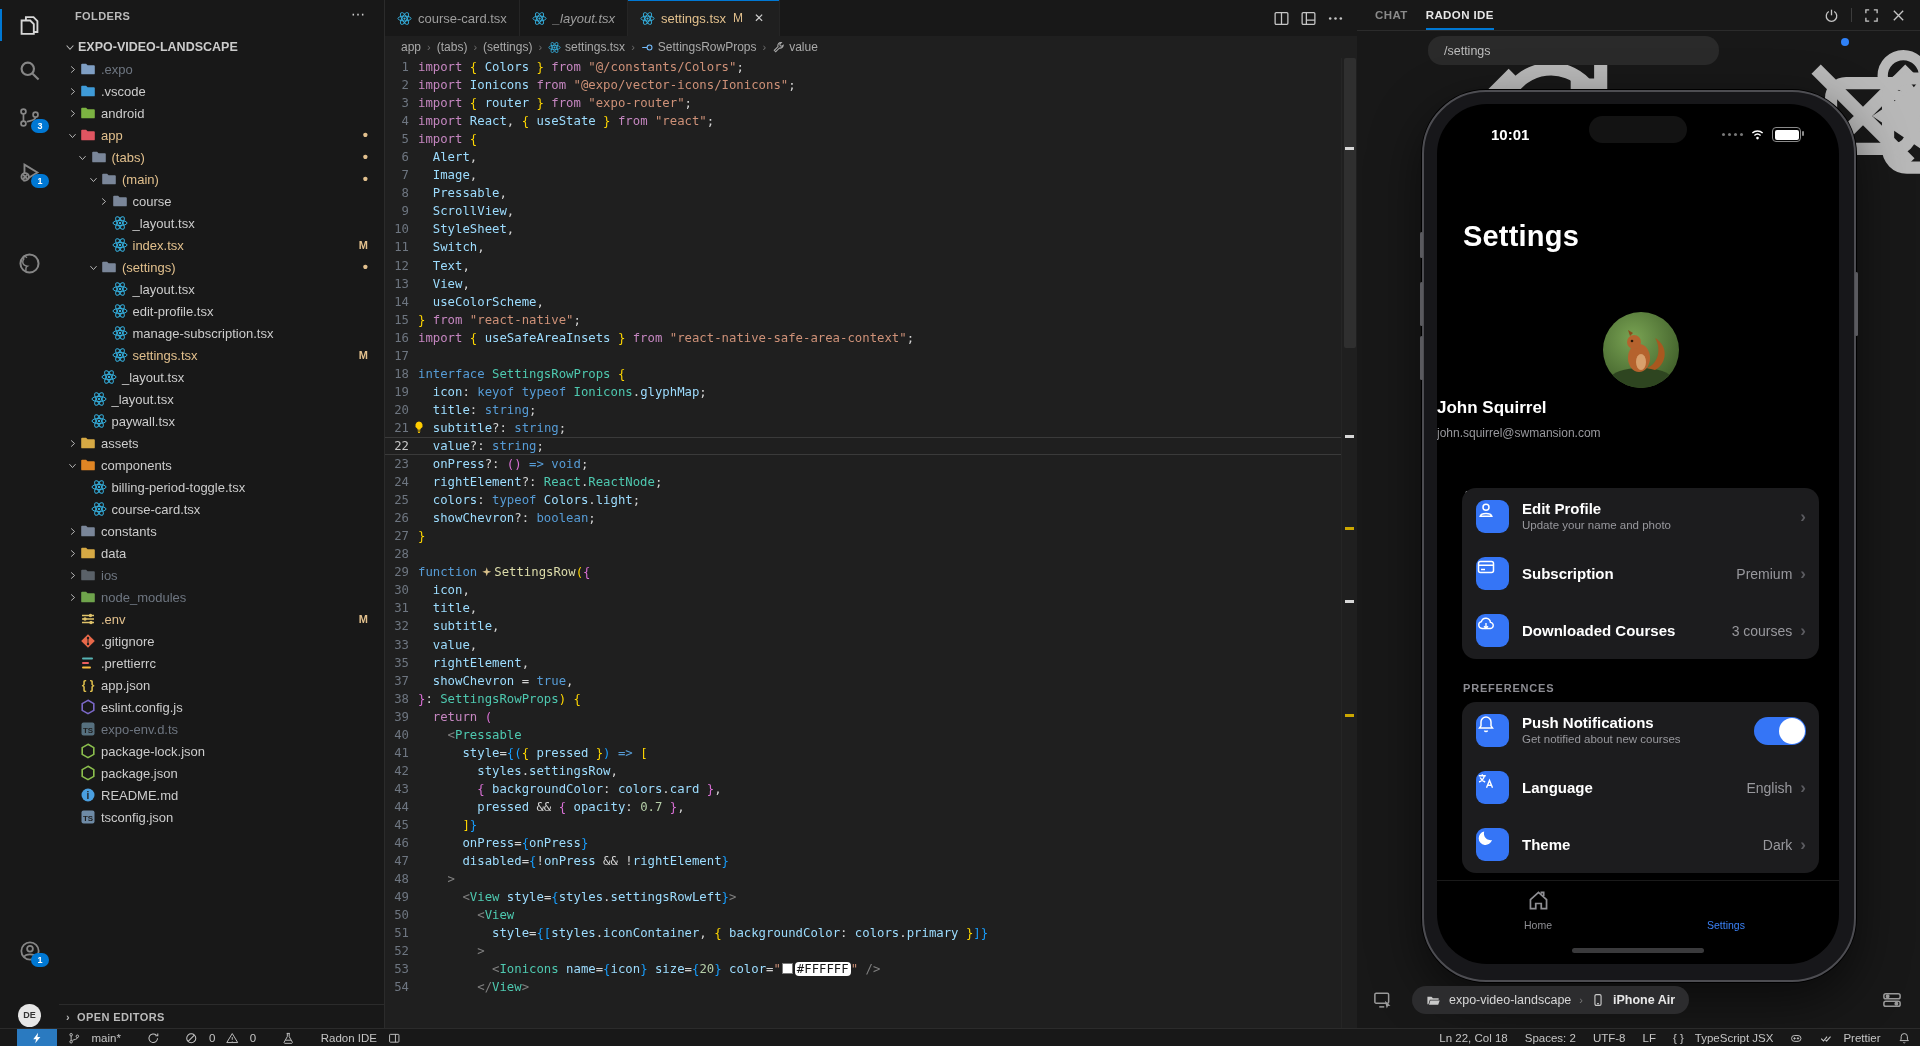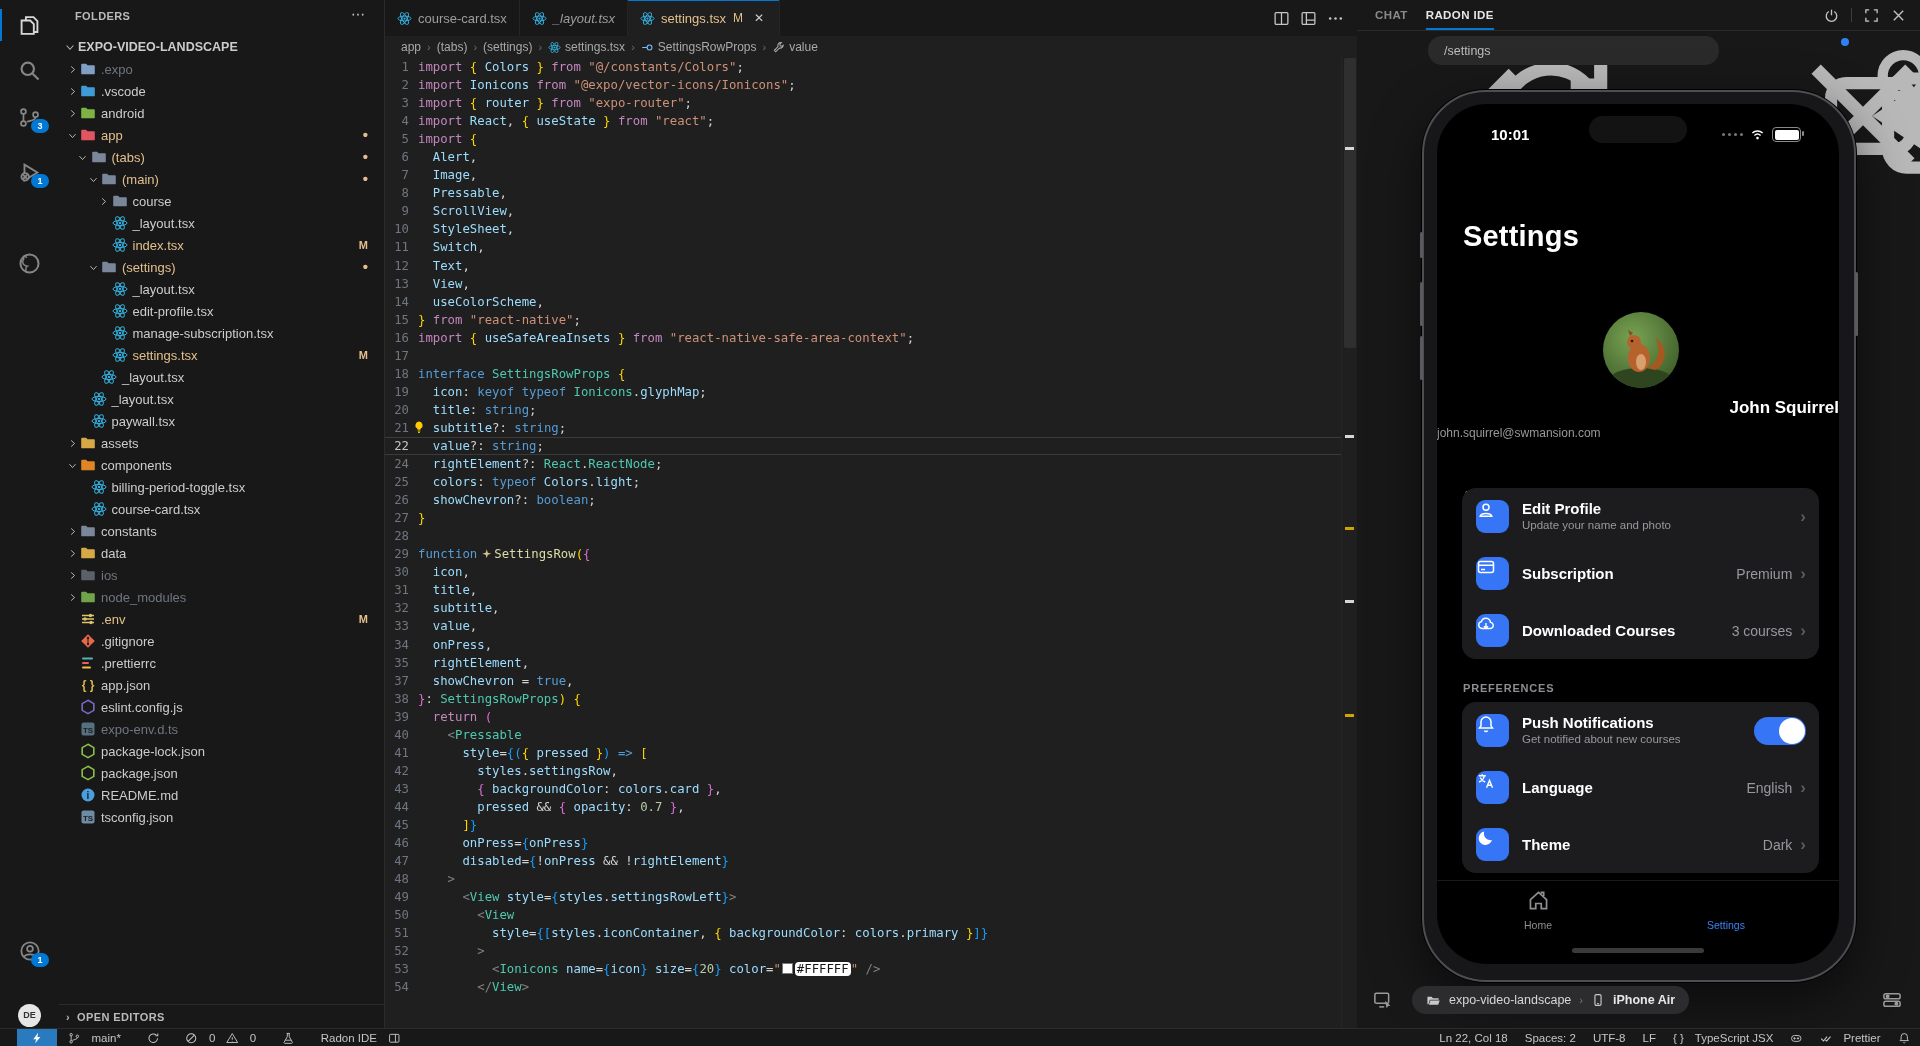--- a/index.html
+++ b/index.html
@@ -93,21 +93,21 @@
   #ph-time{position:absolute;left:54px;top:2px;font-size:15px;font-weight:700;color:#fff}
   #ph-sticons{position:absolute;right:38px;top:3px;display:flex;align-items:center;gap:6px;color:#fff}
   .cell-dots{display:flex;gap:2.5px;align-items:center}
   .cell-dots i{width:3.5px;height:3.5px;border-radius:50%;background:#777}
   #battery{width:27px;height:13px;border:1.5px solid #8a8a8a;border-radius:4px;position:relative}
   #battery::after{content:"";position:absolute;right:-4px;top:3px;width:2px;height:5px;background:#8a8a8a;border-radius:1px}
   #battery i{position:absolute;inset:1.5px;background:#fff;border-radius:2px}
   #ph-title{position:absolute;left:26px;top:116px;font-size:29px;font-weight:700;color:#fff;letter-spacing:.2px}
   #avatar{position:absolute;left:166px;top:208px;width:76px;height:76px;border-radius:50%;overflow:hidden;
     background:radial-gradient(circle at 40% 35%,#79a353,#47672f 70%,#324b20)}
-  #ph-name{position:absolute;left:0;right:0;top:294px;text-align:right;font-size:17px;font-weight:600;color:#fff}
+  #ph-name{position:absolute;left:0;right:0;top:294px;text-align:left;font-size:17px;font-weight:600;color:#fff}
   #ph-email{position:absolute;left:0;right:0;top:322px;font-size:12px;color:#98989d}
   .ph-section-label{position:absolute;left:26px;font-size:11px;font-weight:600;letter-spacing:.8px;color:#8d8d93}
   .ph-card{position:absolute;left:25px;width:357px;background:#1c1c1e;border-radius:14px;overflow:hidden}
   .ph-row{height:57px;display:flex;align-items:center;cursor:pointer;position:relative}
   .row-ic{width:33px;height:33px;border-radius:9px;background:#3575f6;color:#fff;margin-left:14px;
     display:flex;align-items:center;justify-content:center;flex:0 0 33px}
   .row-txt{margin-left:13px;display:flex;flex-direction:column;justify-content:center}
   .row-title{font-size:15px;font-weight:600;color:#fff;line-height:18px}
   .row-sub{font-size:11.5px;color:#98989d;line-height:15px}
   .row-right{margin-left:auto;display:flex;align-items:center;gap:8px;padding-right:13px}
@@ -983,31 +983,31 @@
         <div class="cl"><span class="ln">13</span><span class="lc"><span class="tk-v">  View</span><span class="tk-p">,</span></span></div>
         <div class="cl"><span class="ln">14</span><span class="lc"><span class="tk-v">  useColorScheme</span><span class="tk-p">,</span></span></div>
         <div class="cl"><span class="ln">15</span><span class="lc"><span class="tk-b1">}</span><span class="tk-k"> from</span><span class="tk-s"> "react-native"</span><span class="tk-p">;</span></span></div>
         <div class="cl"><span class="ln">16</span><span class="lc"><span class="tk-k">import</span><span class="tk-b1"> {</span><span class="tk-v"> useSafeAreaInsets</span><span class="tk-b1"> }</span><span class="tk-k"> from</span><span class="tk-s"> "react-native-safe-area-context"</span><span class="tk-p">;</span></span></div>
         <div class="cl"><span class="ln">17</span><span class="lc"></span></div>
         <div class="cl"><span class="ln">18</span><span class="lc"><span class="tk-t2">interface</span><span class="tk-t"> SettingsRowProps</span><span class="tk-b1"> {</span></span></div>
         <div class="cl"><span class="ln">19</span><span class="lc"><span class="tk-v">  icon</span><span class="tk-p">:</span><span class="tk-t2"> keyof</span><span class="tk-t2"> typeof</span><span class="tk-t"> Ionicons</span><span class="tk-p">.</span><span class="tk-v">glyphMap</span><span class="tk-p">;</span></span></div>
         <div class="cl"><span class="ln">20</span><span class="lc"><span class="tk-v">  title</span><span class="tk-p">:</span><span class="tk-t2"> string</span><span class="tk-p">;</span></span></div>
         <div class="cl"><span class="ln">21</span><span class="lc"><span class="tk-v">  subtitle</span><span class="tk-p">?:</span><span class="tk-t2"> string</span><span class="tk-p">;</span></span></div>
         <div class="cl cursor"><span class="ln">22</span><span class="lc"><span class="tk-v">  value</span><span class="tk-p">?:</span><span class="tk-t2"> string</span><span class="tk-p">;</span></span></div>
+        <div class="cl"><span class="ln">23</span><span class="lc"><span class="tk-v">  onPress</span><span class="tk-p">?:</span><span class="tk-b2"> ()</span><span class="tk-t2"> =&gt;</span><span class="tk-t2"> void</span><span class="tk-p">;</span></span></div>
         <div class="cl"><span class="ln">24</span><span class="lc"><span class="tk-v">  rightElement</span><span class="tk-p">?:</span><span class="tk-t"> React</span><span class="tk-p">.</span><span class="tk-t">ReactNode</span><span class="tk-p">;</span></span></div>
         <div class="cl"><span class="ln">25</span><span class="lc"><span class="tk-v">  colors</span><span class="tk-p">:</span><span class="tk-t2"> typeof</span><span class="tk-v"> Colors</span><span class="tk-p">.</span><span class="tk-v">light</span><span class="tk-p">;</span></span></div>
         <div class="cl"><span class="ln">26</span><span class="lc"><span class="tk-v">  showChevron</span><span class="tk-p">?:</span><span class="tk-t2"> boolean</span><span class="tk-p">;</span></span></div>
         <div class="cl"><span class="ln">27</span><span class="lc"><span class="tk-b1">}</span></span></div>
         <div class="cl"><span class="ln">28</span><span class="lc"></span></div>
         <div class="cl"><span class="ln">29</span><span class="lc"><span class="tk-t2">function</span><span class="tk-sp"></span><span class="tk-f">SettingsRow</span><span class="tk-b1">(</span><span class="tk-b2">{</span></span></div>
         <div class="cl"><span class="ln">30</span><span class="lc"><span class="tk-v">  icon</span><span class="tk-p">,</span></span></div>
         <div class="cl"><span class="ln">31</span><span class="lc"><span class="tk-v">  title</span><span class="tk-p">,</span></span></div>
         <div class="cl"><span class="ln">32</span><span class="lc"><span class="tk-v">  subtitle</span><span class="tk-p">,</span></span></div>
         <div class="cl"><span class="ln">33</span><span class="lc"><span class="tk-v">  value</span><span class="tk-p">,</span></span></div>
-        <div class="cl"><span class="ln">34</span><span class="lc"><span class="tk-v">  onPress</span><span class="tk-p">,</span></span></div>
         <div class="cl"><span class="ln">35</span><span class="lc"><span class="tk-v">  rightElement</span><span class="tk-p">,</span></span></div>
         <div class="cl"><span class="ln">37</span><span class="lc"><span class="tk-v">  showChevron</span><span class="tk-o"> =</span><span class="tk-t2"> true</span><span class="tk-p">,</span></span></div>
         <div class="cl"><span class="ln">38</span><span class="lc"><span class="tk-b2">}</span><span class="tk-p">:</span><span class="tk-t"> SettingsRowProps</span><span class="tk-b1">)</span><span class="tk-b1"> {</span></span></div>
         <div class="cl"><span class="ln">39</span><span class="lc"><span class="tk-k">  return</span><span class="tk-b2"> (</span></span></div>
         <div class="cl"><span class="ln">40</span><span class="lc"><span class="tk-g">    &lt;</span><span class="tk-t">Pressable</span></span></div>
         <div class="cl"><span class="ln">41</span><span class="lc"><span class="tk-v">      style</span><span class="tk-o">=</span><span class="tk-b3">{(</span><span class="tk-b1">{</span><span class="tk-v"> pressed</span><span class="tk-b1"> }</span><span class="tk-b3">)</span><span class="tk-t2"> =&gt;</span><span class="tk-b1"> [</span></span></div>
         <div class="cl"><span class="ln">42</span><span class="lc"><span class="tk-v">        styles</span><span class="tk-p">.</span><span class="tk-v">settingsRow</span><span class="tk-p">,</span></span></div>
         <div class="cl"><span class="ln">43</span><span class="lc"><span class="tk-b2">        {</span><span class="tk-v"> backgroundColor</span><span class="tk-p">:</span><span class="tk-v"> colors</span><span class="tk-p">.</span><span class="tk-v">card</span><span class="tk-b2"> }</span><span class="tk-p">,</span></span></div>
         <div class="cl"><span class="ln">44</span><span class="lc"><span class="tk-v">        pressed</span><span class="tk-o"> &amp;&amp;</span><span class="tk-b2"> {</span><span class="tk-v"> opacity</span><span class="tk-p">:</span><span class="tk-n"> 0.7</span><span class="tk-b2"> }</span><span class="tk-p">,</span></span></div>
         <div class="cl"><span class="ln">45</span><span class="lc"><span class="tk-b1">      ]</span><span class="tk-b3">}</span></span></div>

